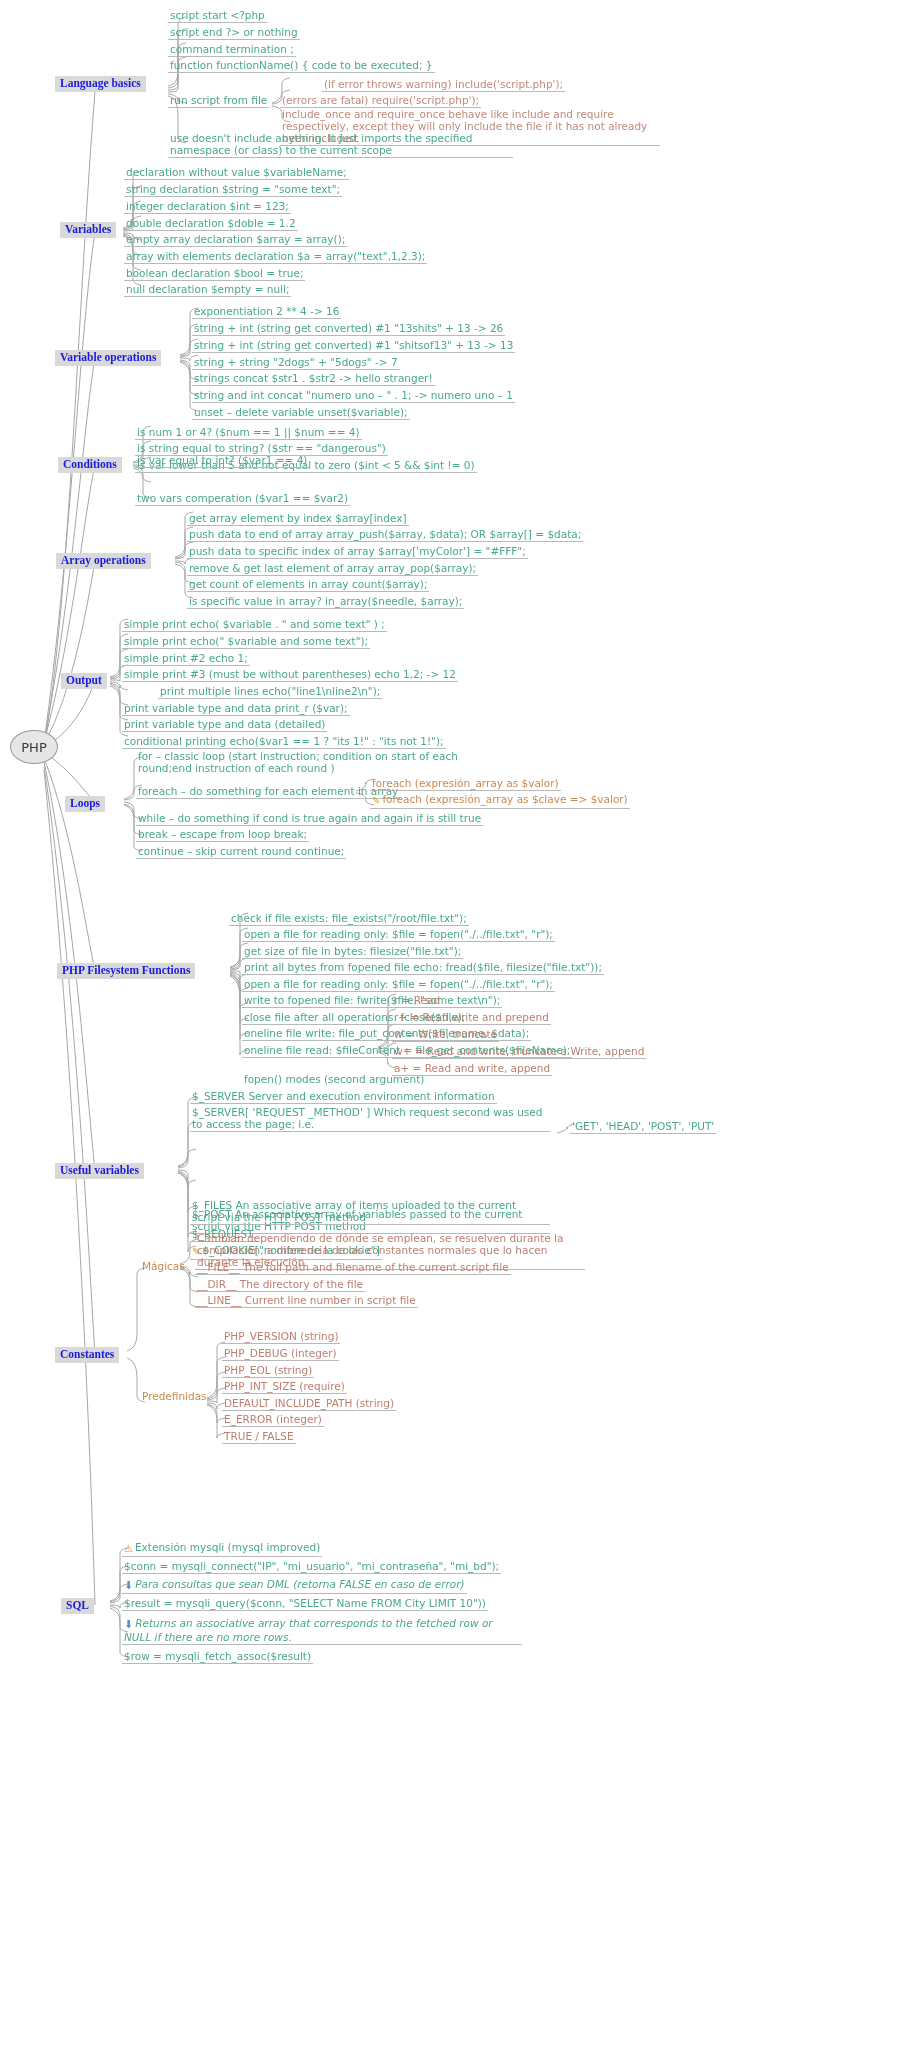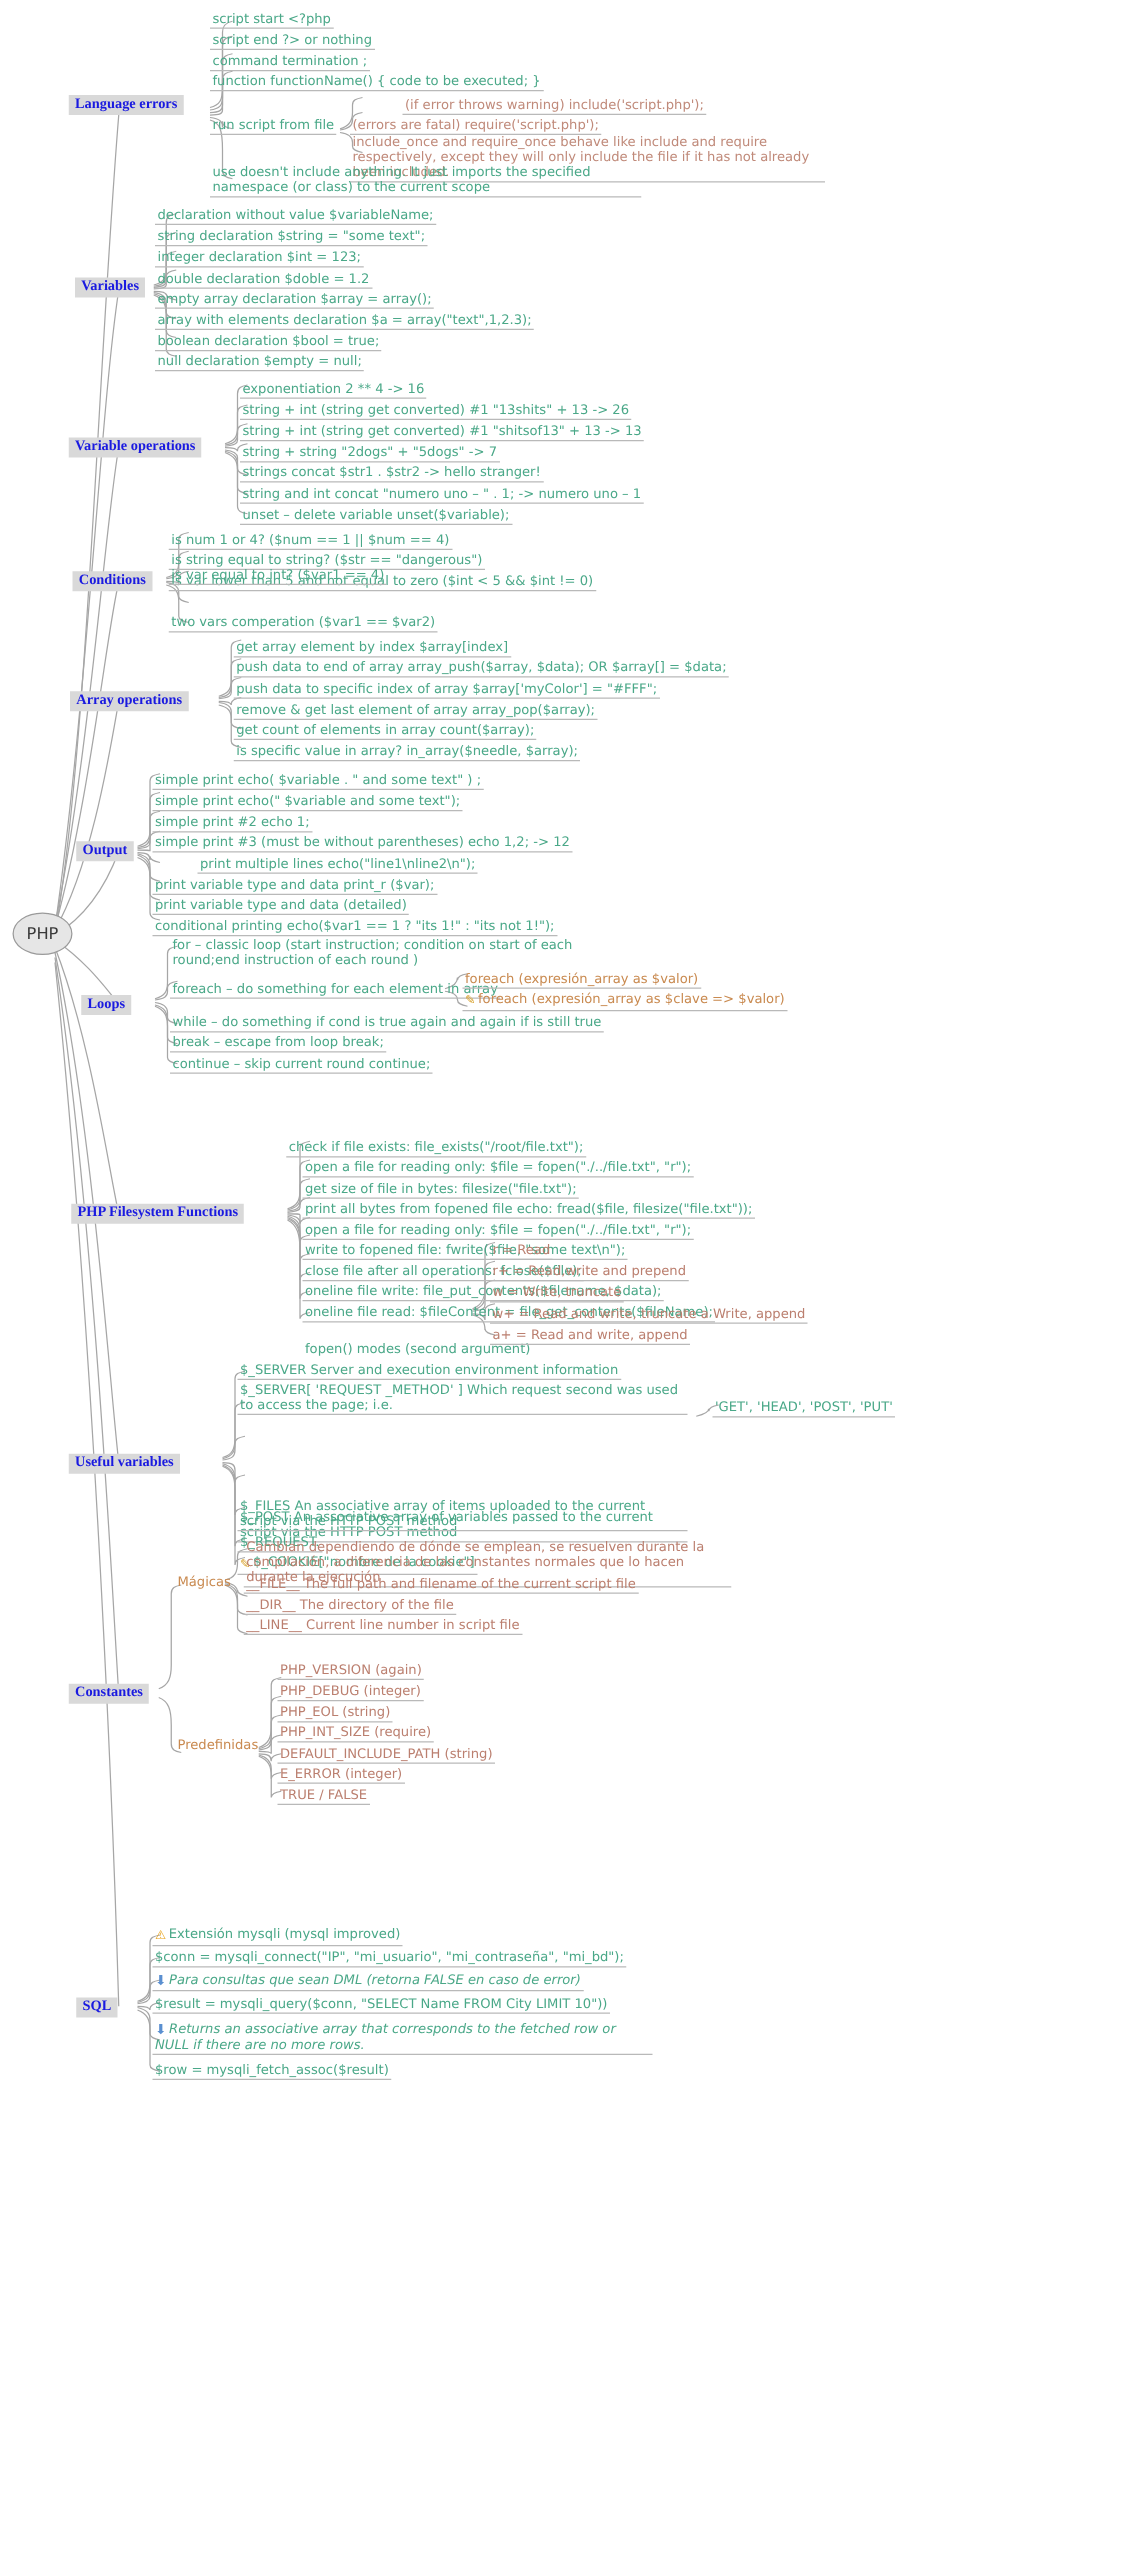--- a/index.html
+++ b/index.html
@@ -186,21 +186,21 @@
       <path d="M110,1606 C118,1608 120,1611 120,1616 L120,1627 C120,1630 123,1631 128,1632"></path>
       <path d="M110,1608 C118,1611 120,1616 120,1624 L120,1652 C120,1655 123,1656 128,1657"></path>
     </g>
   </svg>
 
   <div class="root-node" style="left:10px;top:730px;">
     <span>PHP</span>
   </div>
 
   <div class="l1" style="left:55px;top:76px;">
-    <span>Language errors</span>
+    <span>Language basics</span>
   </div>
   <div class="leaf" style="left:168px;top:9px;">script start &lt;?php</div>
   <div class="leaf" style="left:168px;top:26px;">script end ?&gt; or nothing</div>
   <div class="leaf" style="left:168px;top:43px;">command termination ;</div>
   <div class="leaf" style="left:168px;top:59px;">function functionName() { code to be executed; }</div>
   <div class="leaf" style="left:168px;top:94px;">run script from file</div>
   <div class="leaf red" style="left:280px;top:78px;margin-left:42px;">(if error throws warning) include('script.php');</div>
   <div class="leaf red" style="left:280px;top:94px;">(errors are fatal) require('script.php');</div>
   <div class="leaf red wrap" style="left:280px;top:108px;width:380px;">include_once and require_once behave like include and require respectively, except they will only include the file if it has not already been included.</div>
   <div class="leaf wrap" style="left:168px;top:132px;width:345px;">use doesn't include anything. It just imports the specified namespace (or class) to the current scope</div>
@@ -307,21 +307,21 @@
   <div class="l1" style="left:55px;top:1347px;">
     <span>Constantes</span>
   </div>
   <div class="leaf nb" style="left:140px;top:1260px;border-bottom:none;color:#c98a50;">Mágicas</div>
   <div class="leaf wrap red2" style="left:195px;top:1232px;width:390px;">Cambian dependiendo de dónde se emplean, se resuelven durante la compilación, a diferencia de las constantes normales que lo hacen durante la ejecución</div>
   <div class="leaf red2" style="left:195px;top:1261px;">__FILE__ The full path and filename of the current script file</div>
   <div class="leaf red2" style="left:195px;top:1278px;">__DIR__ The directory of the file</div>
   <div class="leaf red2" style="left:195px;top:1294px;">__LINE__ Current line number in script file</div>
 
   <div class="leaf nb" style="left:140px;top:1390px;border-bottom:none;color:#c98a50;">Predefinidas</div>
-  <div class="leaf red2" style="left:222px;top:1330px;">PHP_VERSION (again)</div>
+  <div class="leaf red2" style="left:222px;top:1330px;">PHP_VERSION (string)</div>
   <div class="leaf red2" style="left:222px;top:1347px;">PHP_DEBUG (integer)</div>
   <div class="leaf red2" style="left:222px;top:1364px;">PHP_EOL (string)</div>
   <div class="leaf red2" style="left:222px;top:1380px;">PHP_INT_SIZE (require)</div>
   <div class="leaf red2" style="left:222px;top:1397px;">DEFAULT_INCLUDE_PATH (string)</div>
   <div class="leaf red2" style="left:222px;top:1413px;">E_ERROR (integer)</div>
   <div class="leaf red2" style="left:222px;top:1430px;">TRUE / FALSE</div>
 
   <div class="l1" style="left:61px;top:1598px;">
     <span>SQL</span>
   </div>

